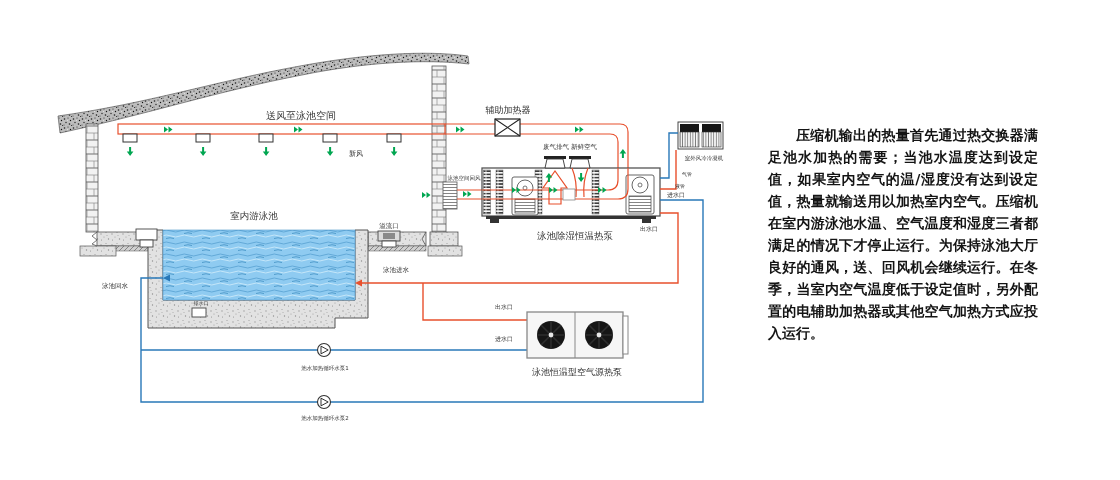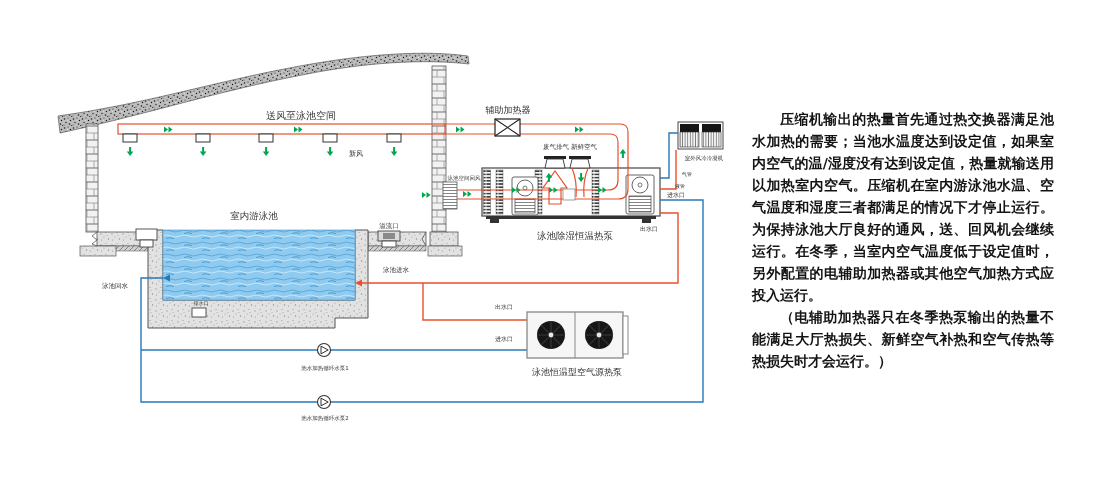--- a/index.html
+++ b/index.html
@@ -13,21 +13,21 @@
   .hotthin{stroke:var(--hot);stroke-width:1.2;fill:none;}
   .cold{stroke:var(--cold);stroke-width:1.4;fill:none;}
   .hotfill{fill:var(--hot);}
   .coldfill{fill:var(--cold);}
   .grn{fill:var(--grn);}
   .panel{
     position:absolute;left:752px;top:108px;width:302px;
     color:#141414;font-size:14px;line-height:22px;font-weight:600;
     text-align:justify;
   }
-  .panel p{margin:0;text-indent:2em;}
+  .panel p{margin:16px;text-indent:2em;}
 </style>
 </head>
 <body>
 
 <div class="stage">
 <svg width="748" height="480" viewBox="0 0 748 480" xmlns="http://www.w3.org/2000/svg">
   <defs>
     <pattern id="spk" width="9" height="9" patternUnits="userSpaceOnUse">
       <rect width="9" height="9" fill="#bdbdbd"></rect>
       <circle cx="1.5" cy="2" r="0.8" fill="#1f1f1f"></circle>
@@ -277,14 +277,13 @@
   <text x="504" y="309" font-size="6" text-anchor="middle">出水口</text>
   <text x="504" y="341" font-size="6" text-anchor="middle">进水口</text>
   <text x="325" y="370" font-size="5.5" text-anchor="middle">池水加热循环水泵1</text>
   <text x="325" y="420" font-size="5.5" text-anchor="middle">池水加热循环水泵2</text>
   <text x="577" y="375" font-size="9" text-anchor="middle">泳池恒温型空气源热泵</text>
 </svg>
 </div>
 
 <div class="panel">
   <p>压缩机输出的热量首先通过热交换器满足池水加热的需要；当池水温度达到设定值，如果室内空气的温/湿度没有达到设定值，热量就输送用以加热室内空气。压缩机在室内游泳池水温、空气温度和湿度三者都满足的情况下才停止运行。为保持泳池大厅良好的通风，送、回风机会继续运行。在冬季，当室内空气温度低于设定值时，另外配置的电辅助加热器或其他空气加热方式应投入运行。</p>
-  <p>（电辅助加热器只在冬季热泵输出的热量不能满足大厅热损失、新鲜空气补热和空气传热等热损失时才会运行。）</p>
 </div>
 
 </body></html>

